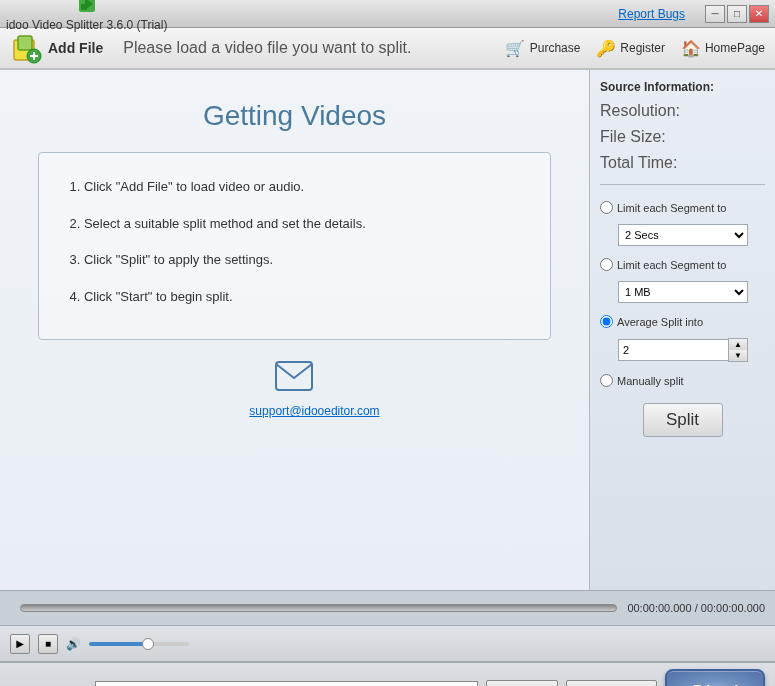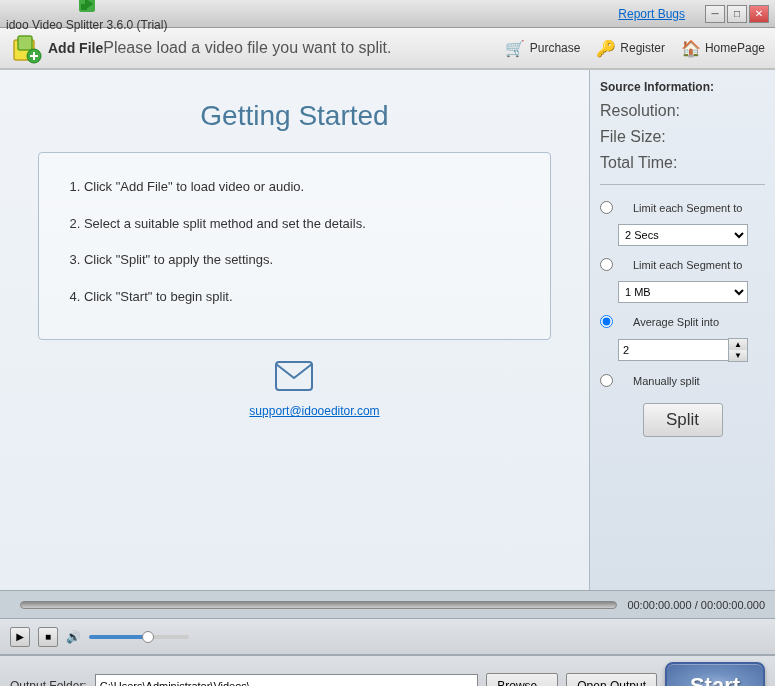--- a/index.html
+++ b/index.html
@@ -66,21 +66,21 @@
       margin-right: 8px;
     }
 
     
     .toolbar {
       background: linear-gradient(to bottom, #f5f5f5, #e0e0e0);
       height: 42px;
       display: flex;
       align-items: center;
       padding: 0 10px;
-      gap: 0;
+      gap: 20px;
       border-bottom: 2px solid #c0c0c0;
     }
     .add-file-btn {
       display: flex;
       align-items: center;
       gap: 6px;
       cursor: pointer;
       font-size: 14px;
       font-weight: bold;
       color: #333;
@@ -186,21 +186,21 @@
       color: #555;
     }
     .divider-line {
       border: none;
       border-top: 1px solid #b0b8c4;
       margin: 4px 0;
     }
     .radio-option {
       display: flex;
       align-items: center;
-      gap: 20px;
+      gap: 4px;
       font-size: 11px;
       color: #333;
       margin-top: 4px;
     }
     .radio-option input[type="radio"] { cursor: pointer; }
     .dropdown-row {
       display: flex;
       align-items: center;
       gap: 2px;
       margin-left: 18px;
@@ -254,21 +254,21 @@
       font-size: 17px;
       color: #333;
       margin: 8px auto 0 auto;
       display: block;
       width: 80px;
     }
 
     
     .timeline-area {
       background: #c8d0d8;
-      height: 29px;
+      height: 36px;
       border-top: 1px solid #a0a8b0;
       border-bottom: 1px solid #a0a8b0;
       display: flex;
       align-items: center;
       padding: 0 10px;
     }
     .timeline-track {
       flex: 1;
       height: 8px;
       background: linear-gradient(to bottom, #888, #ccc);
@@ -427,21 +427,21 @@
     <div class="toolbar-link">
       <span style="font-size:16px;">🏠</span>
       <span>HomePage</span>
     </div>
   </div>
 </div>
 
 <div class="main-layout">
 
   <div class="content-area">
-    <h1 class="getting-started-title">Getting Started</h1>
+    <h1 class="getting-started-title">Getting Videos</h1>
     <div class="instructions-box">
       <p>1. Click "Add File" to load video or audio.</p>
       <p>2. Select a suitable split method and set the details.</p>
       <p>3. Click "Split" to apply the settings.</p>
       <p>4. Click "Start" to begin split.</p>
     </div>
     <div class="email-section">
       <div class="email-icon">
         <svg width="40" height="32" viewBox="0 0 40 32">
           <rect x="2" y="2" width="36" height="28" rx="3" fill="none" stroke="#4a7aaa" stroke-width="2"></rect>

